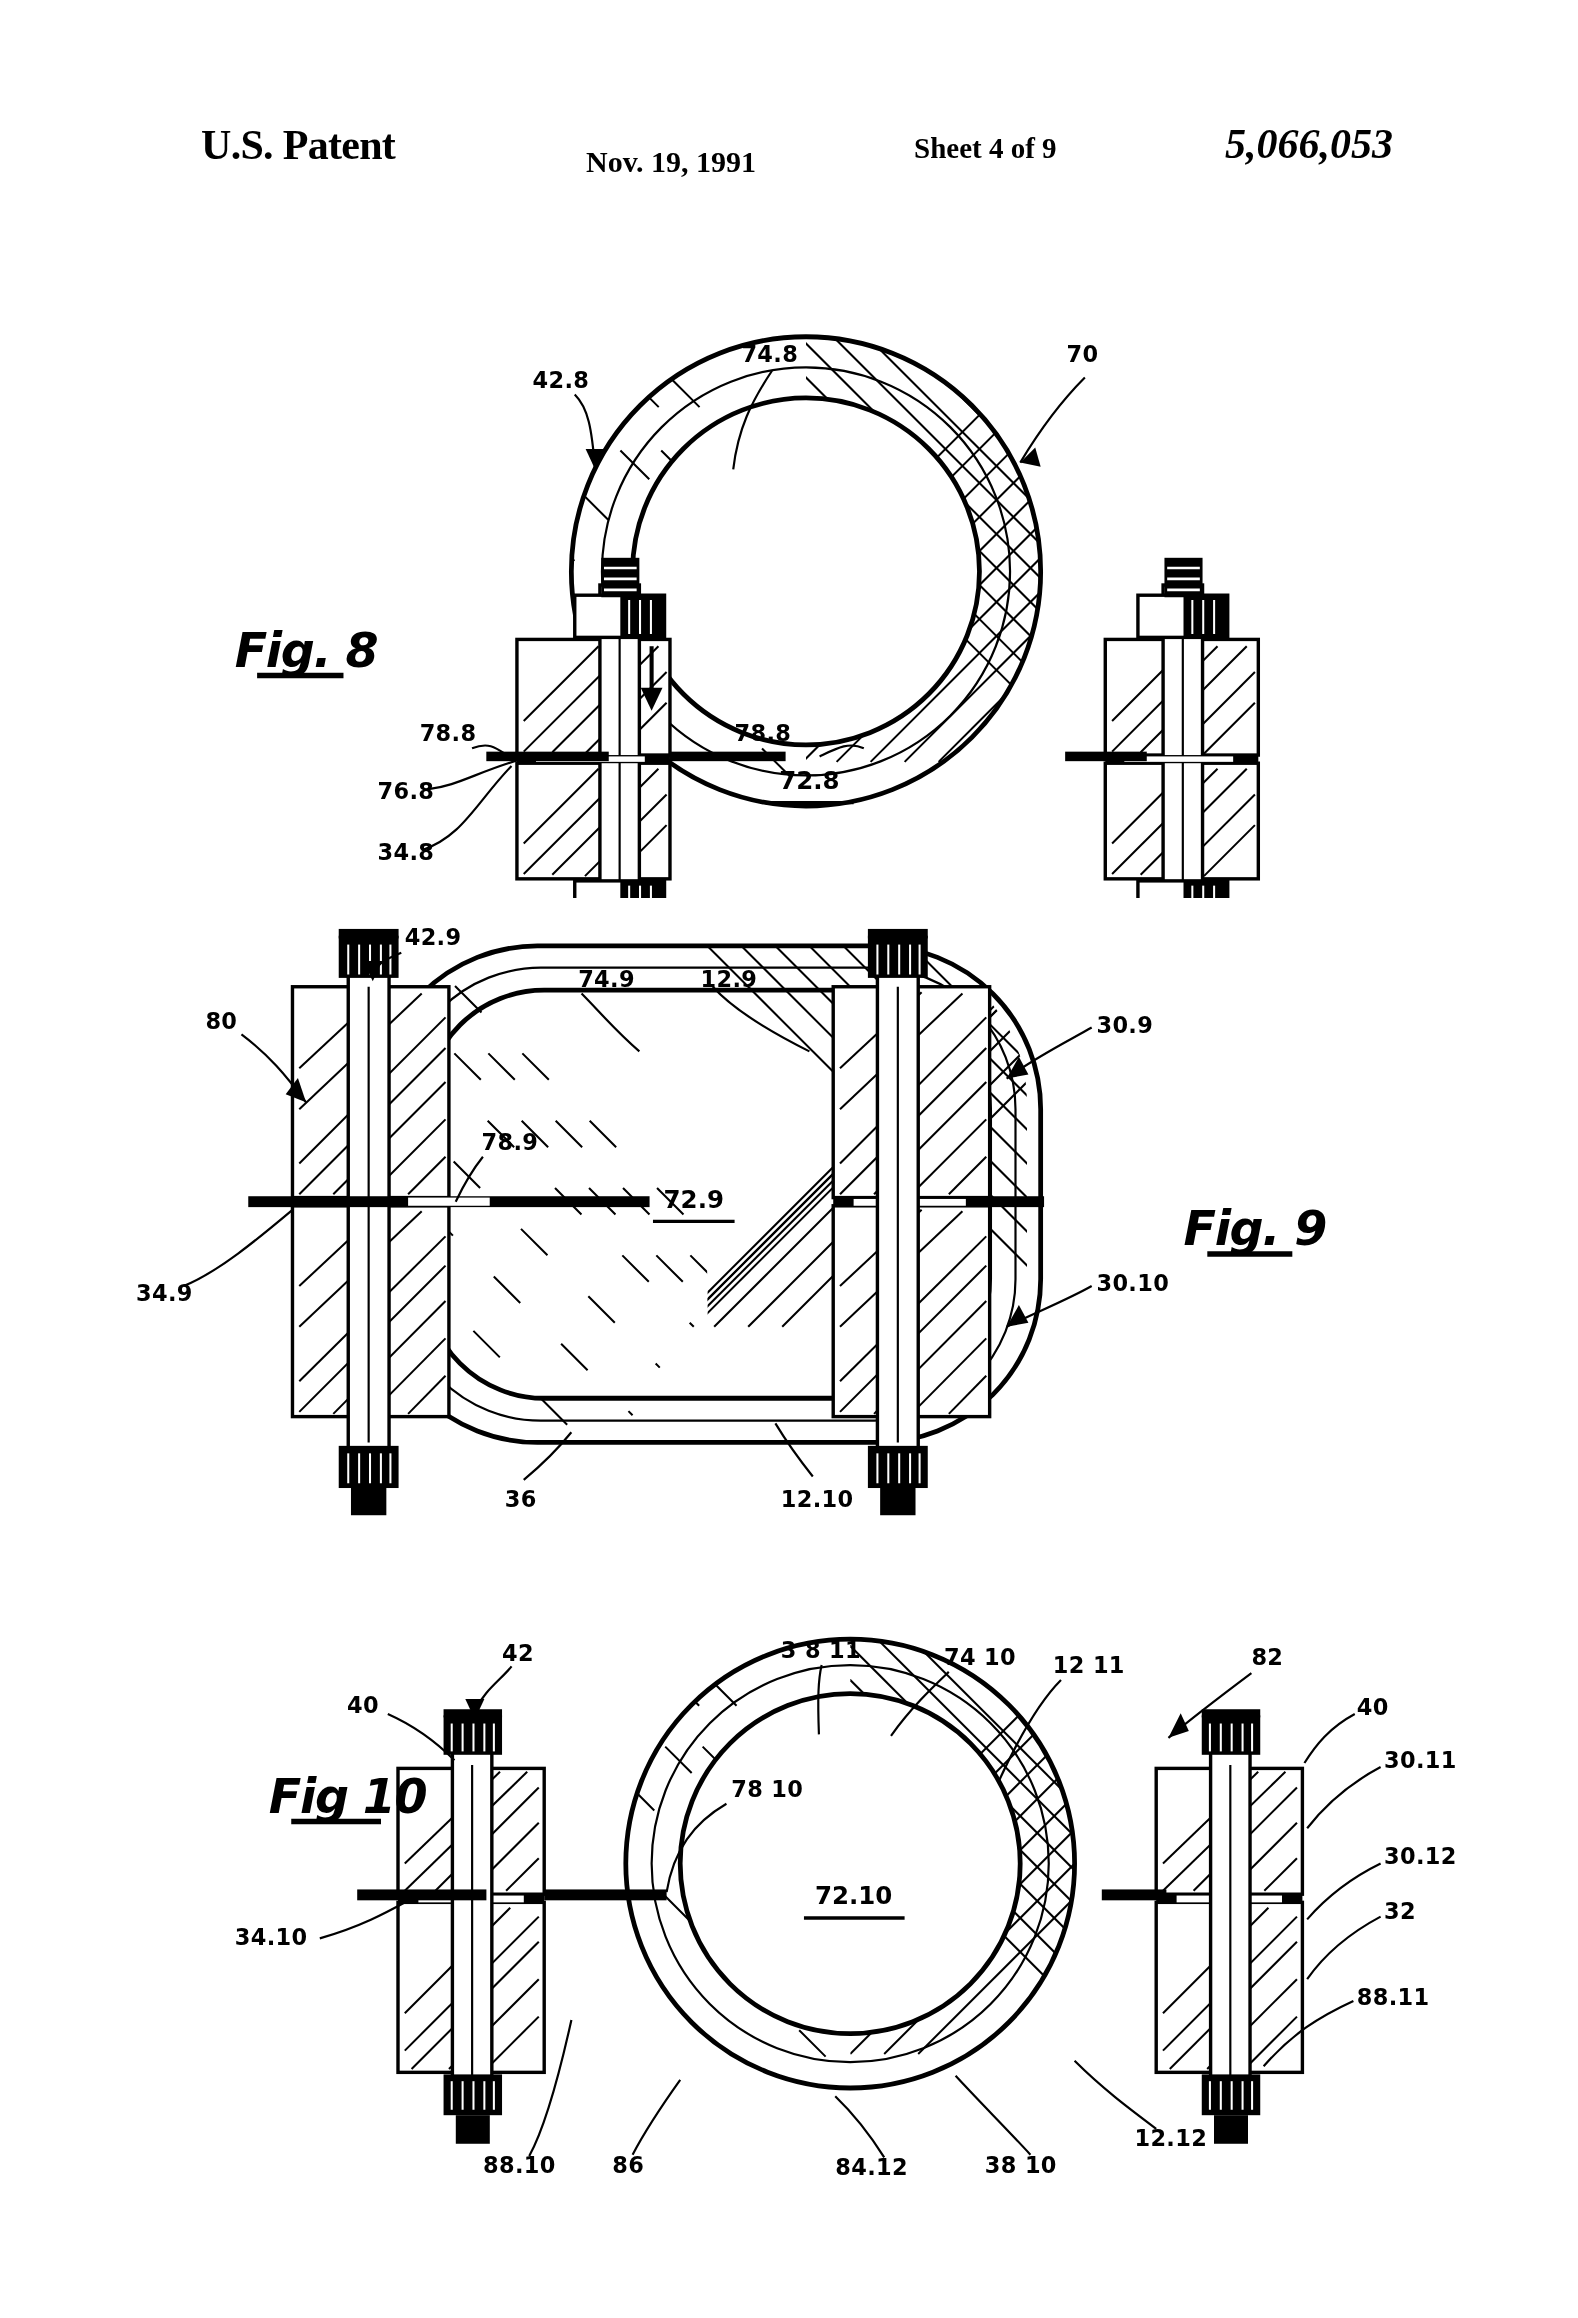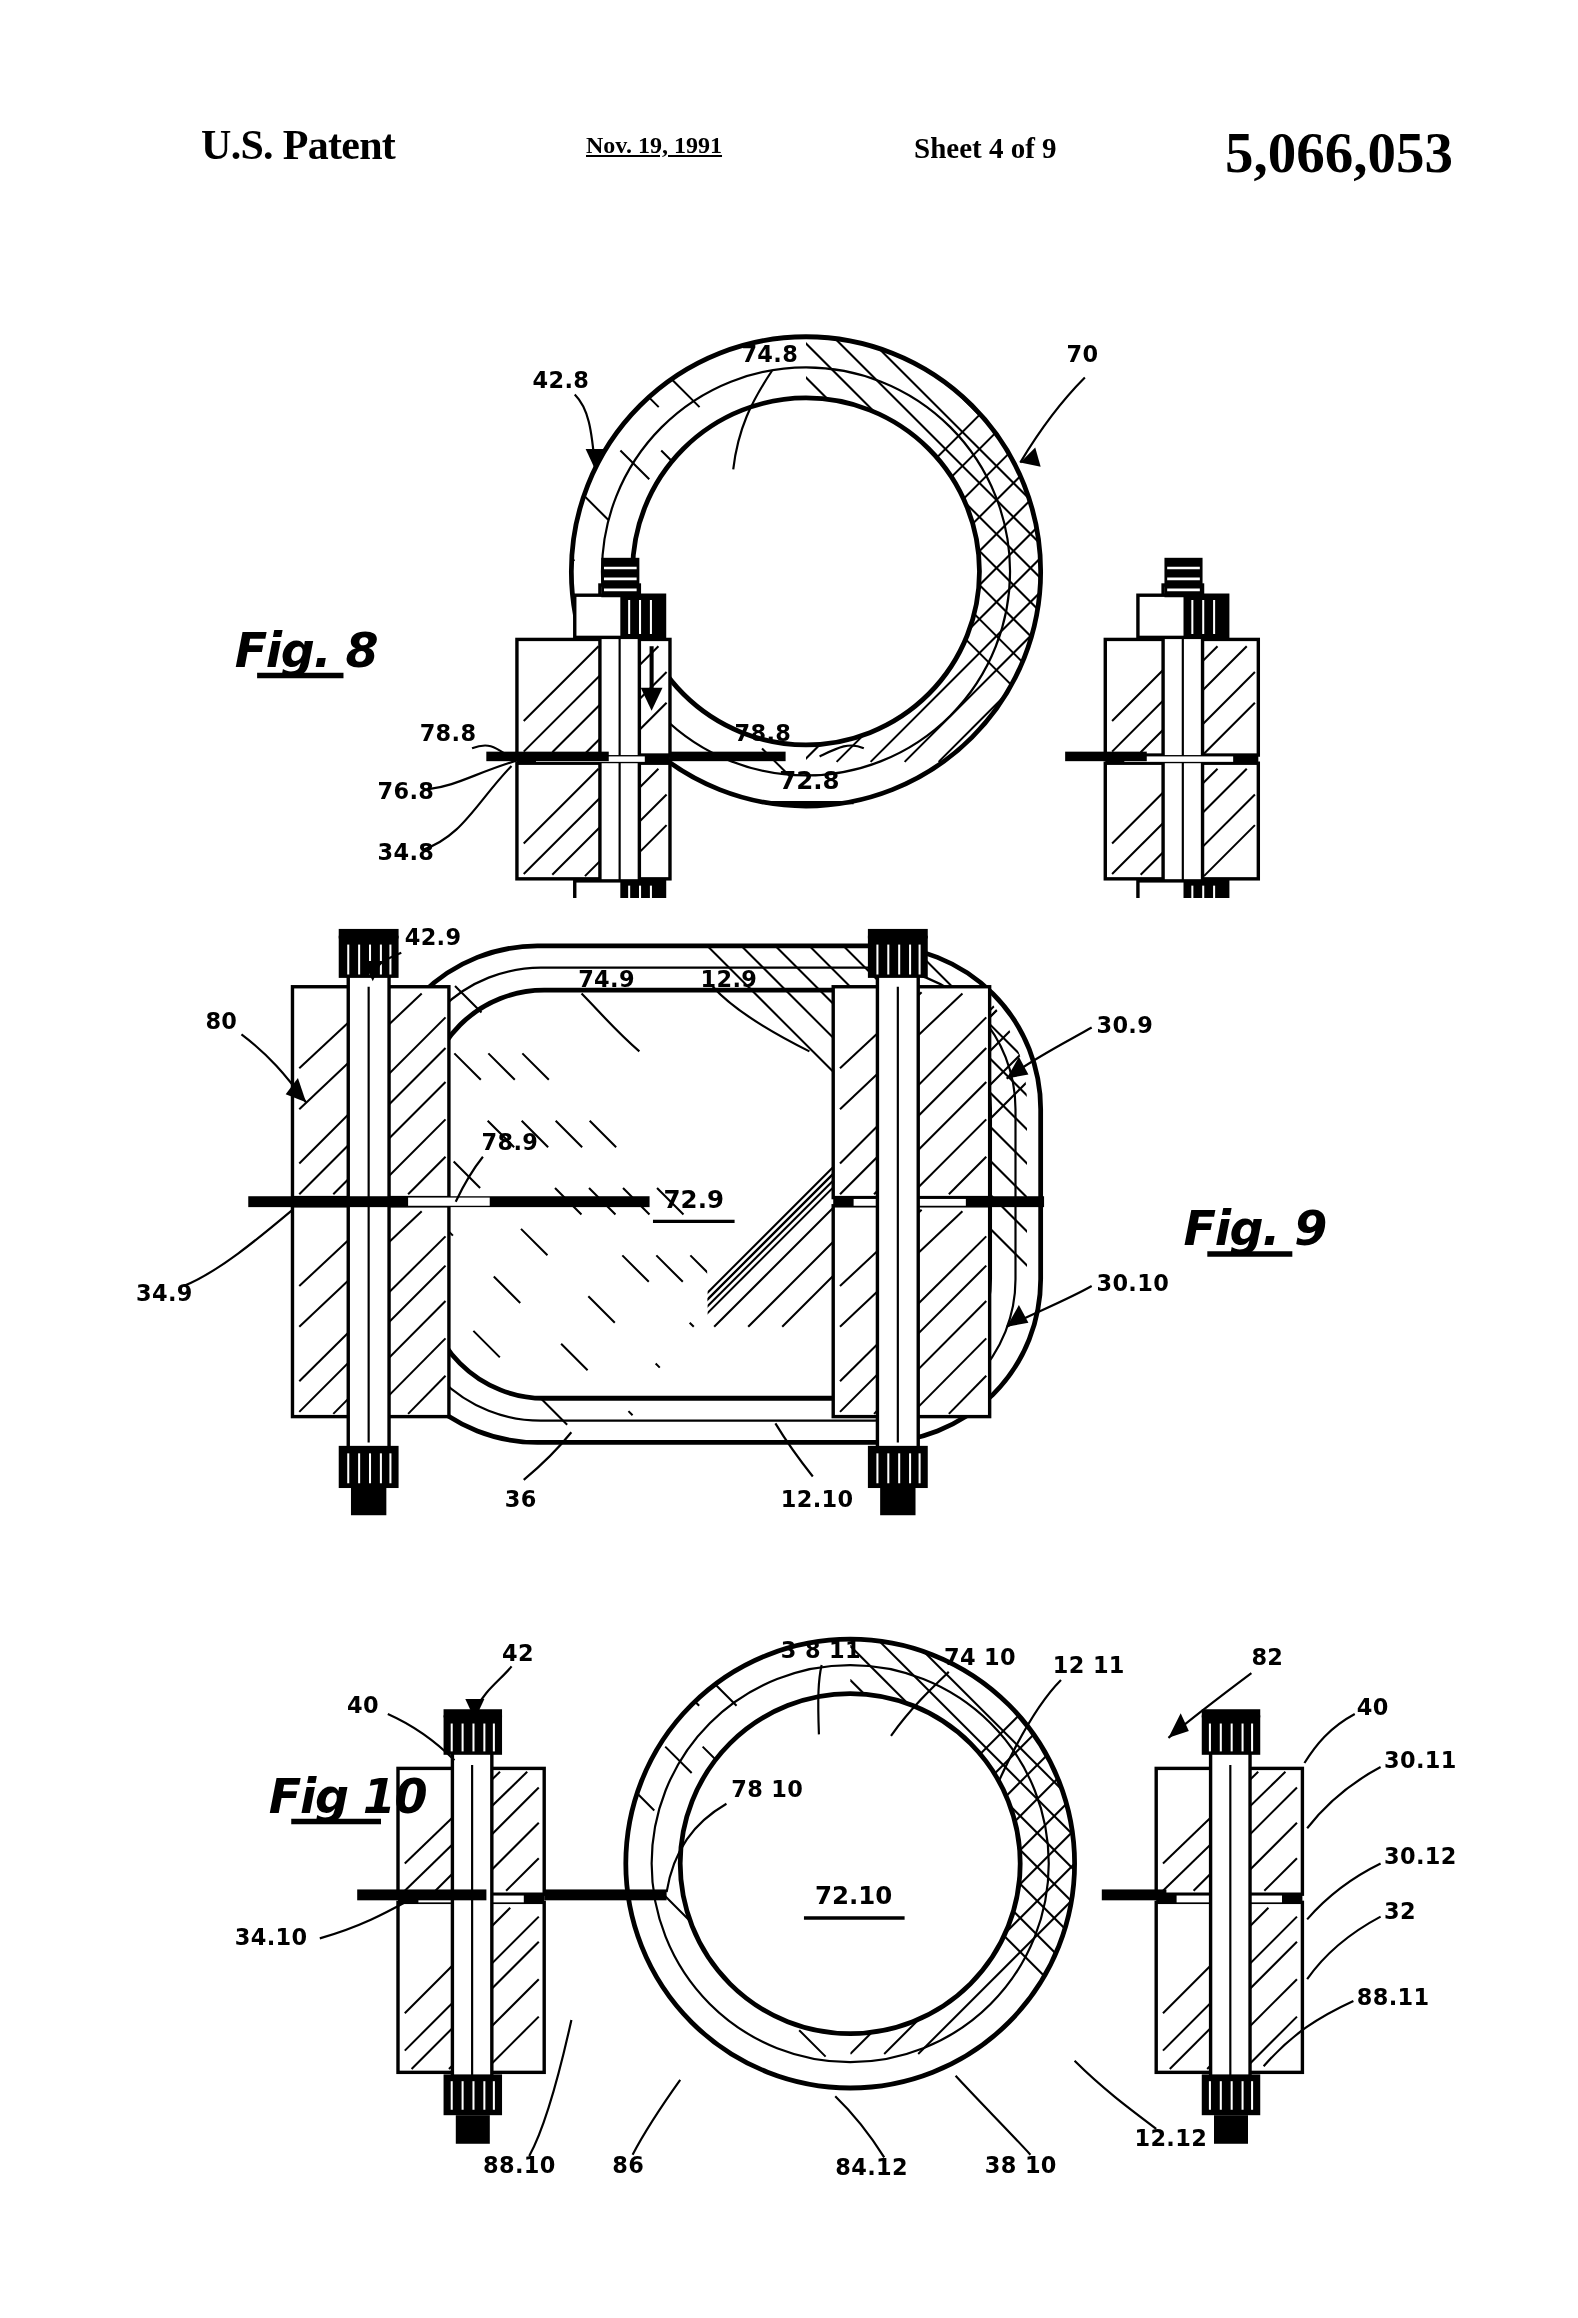--- a/index.html
+++ b/index.html
@@ -3,23 +3,23 @@
 <meta charset="utf-8">
 <style>
   html,body{margin:0;padding:0;background:#fff;}
   body{width:1578px;height:2319px;position:relative;
        font-family:"Liberation Serif",serif;color:#000;overflow:hidden;}
 
   
   #patent-header{position:absolute;top:121px;left:0;width:1446px;height:61px;padding-left:36px;}
   #patent-header .hd{position:absolute;font-weight:bold;color:#000;white-space:nowrap;}
   #hd-office{left:201px;top:0px;font-size:42px;letter-spacing:-0.7px;}
-  #hd-date{left:586px;top:11px;font-size:24px;text-decoration:underline;}
+  #hd-date{left:586px;top:24px;font-size:30px;}
   #hd-sheet{left:914px;top:11px;font-size:29px;}
-  #hd-number{left:1225px;top:-1.4px;font-size:57px;letter-spacing:0px;}
+  #hd-number{left:1225px;top:-1.4px;font-size:42px;letter-spacing:0px;font-style:italic;}
 
   
   .figure{position:absolute;left:0;width:1578px;}
   #figure-8{top:204px;height:694px;}
   #figure-9{top:905px;height:626px;}
   #figure-10{top:1544px;height:680px;}
   .figure svg{position:absolute;left:0;top:0;}
 
   
   .ref{font-family:"DejaVu Sans",sans-serif;font-size:33px;font-weight:bold;

